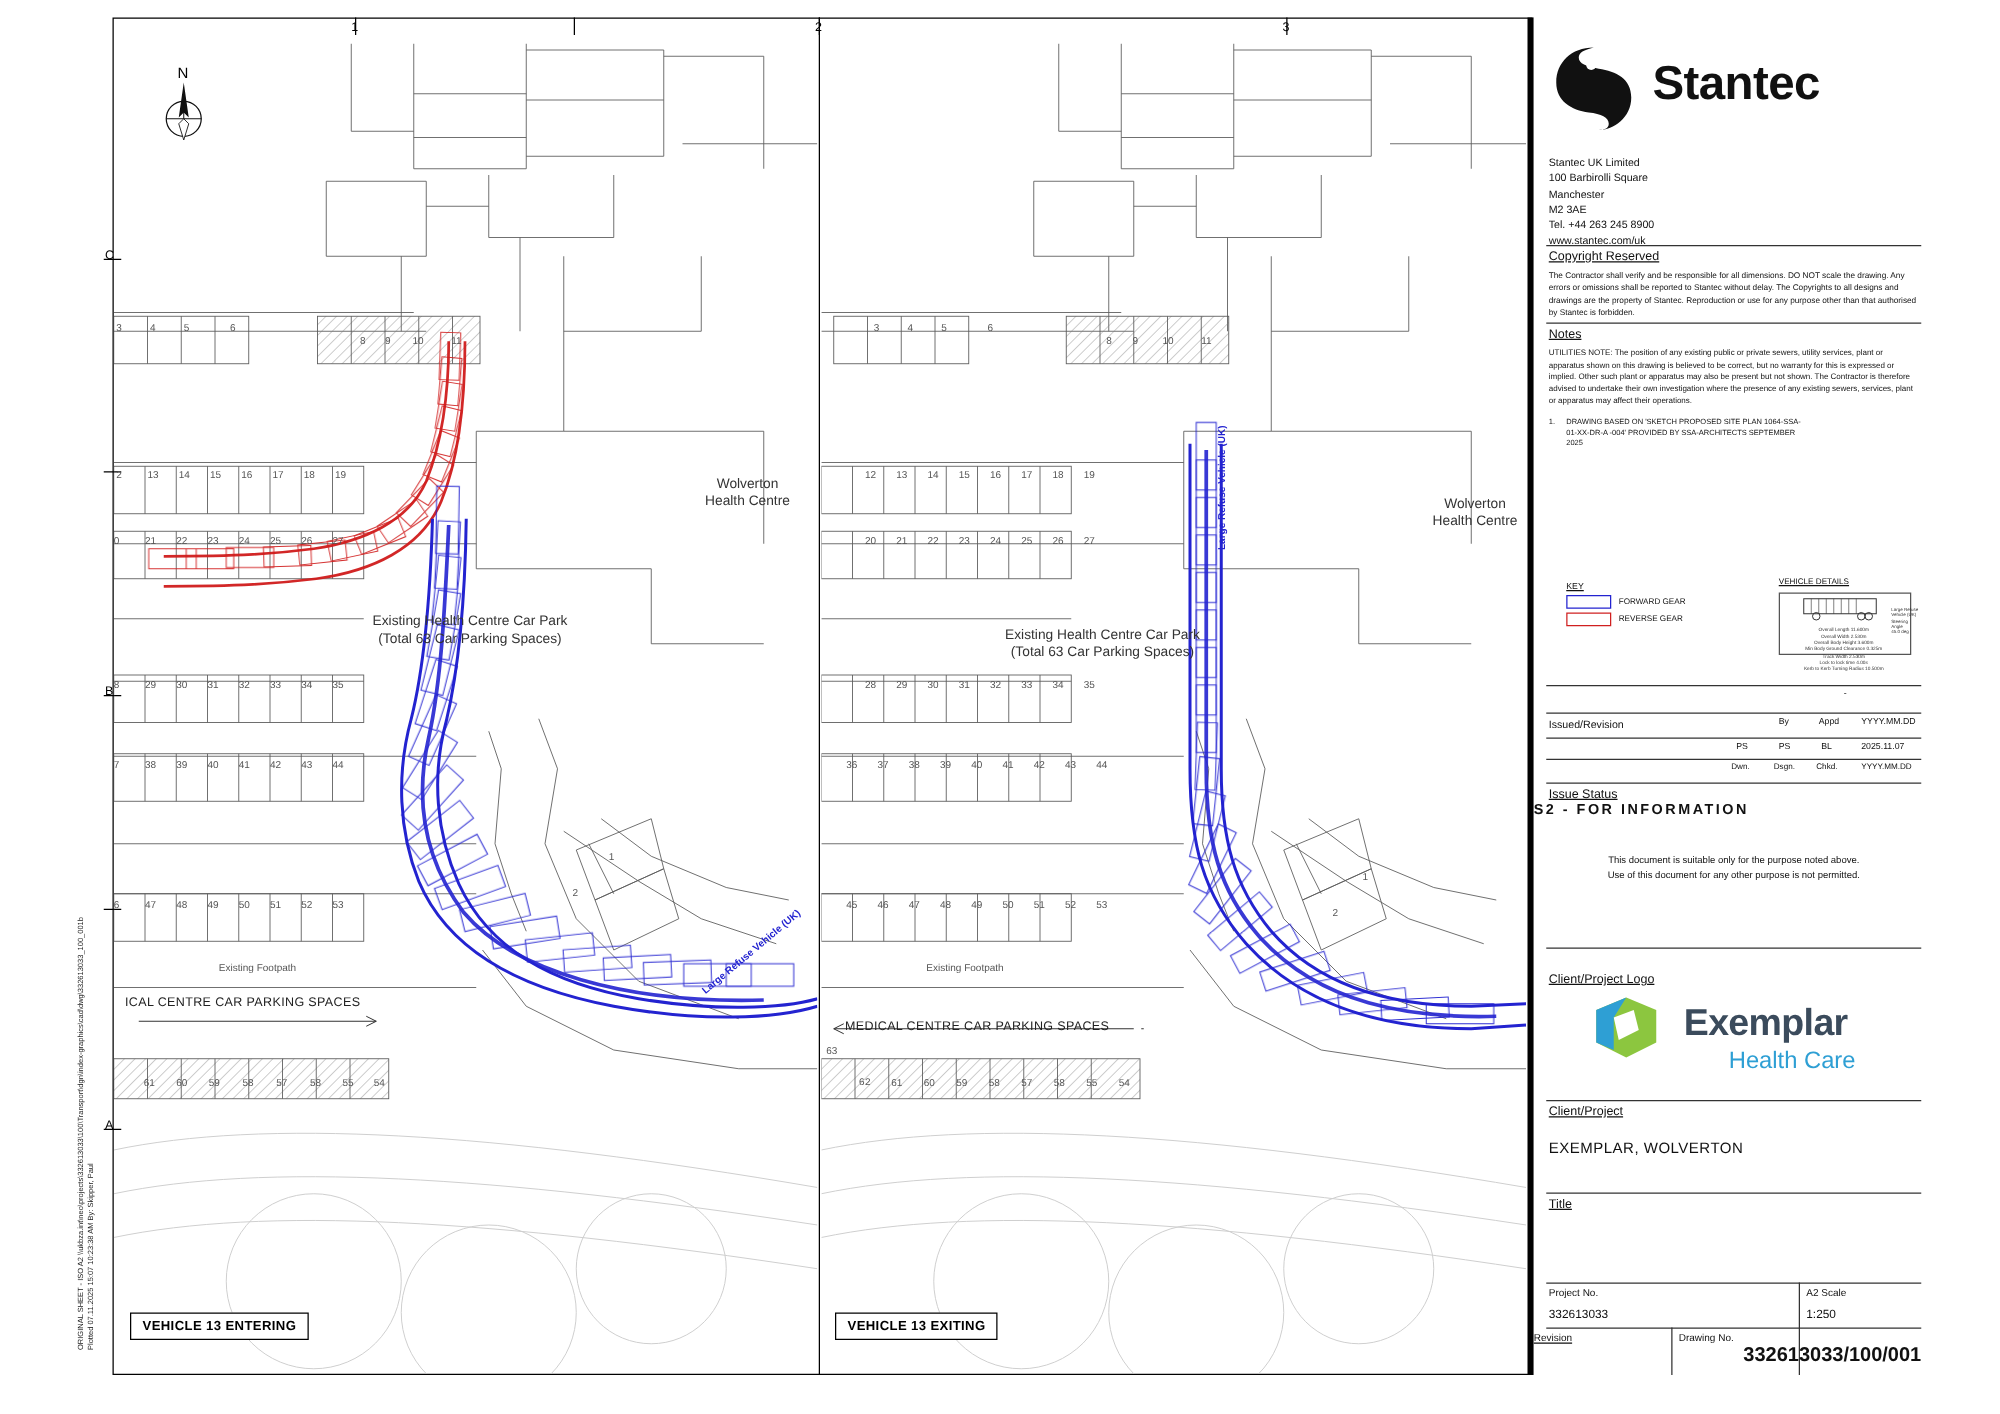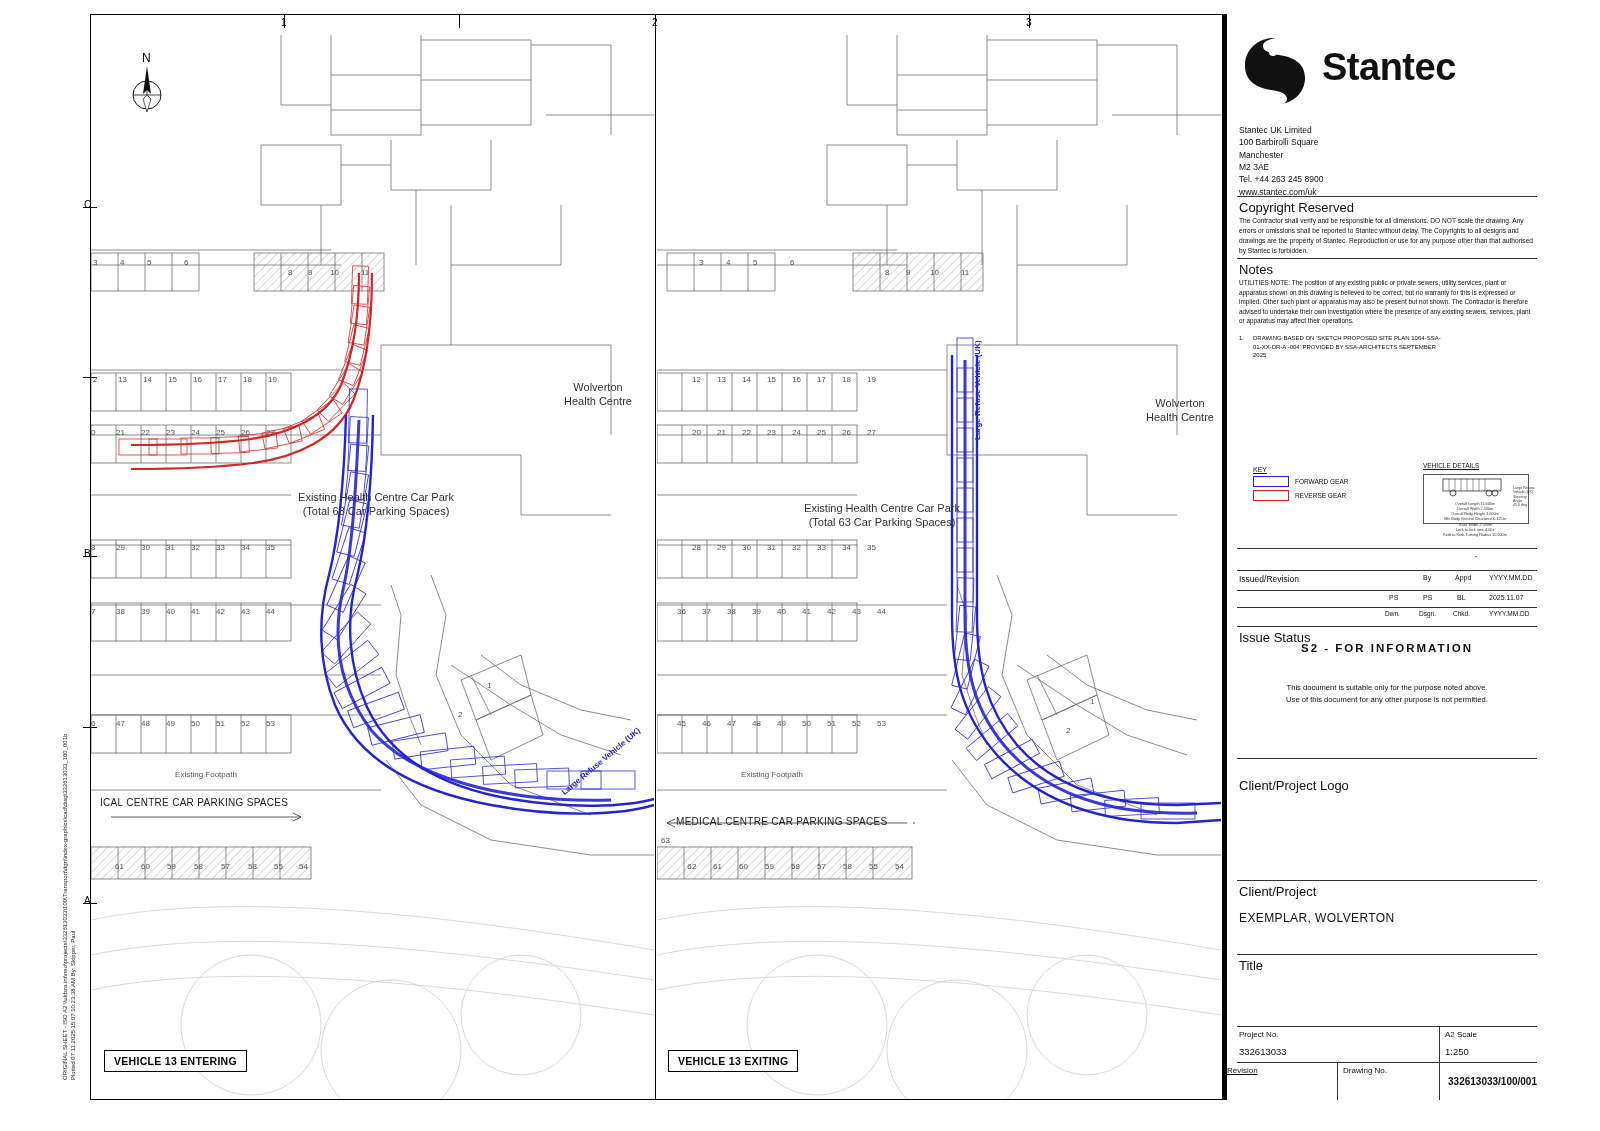--- a/index.html
+++ b/index.html
@@ -59,52 +59,52 @@
 
   
   .tb{position:absolute;left:1227px;top:14px;width:320px;height:1086px;background:#fff;}
   .tb-logo{position:absolute;left:10px;top:18px;width:300px;height:80px;}
   .tb-logo .word{
     position:absolute;left:85px;top:14px;font-size:38px;font-weight:bold;
     letter-spacing:-0.5px;color:#111;
   }
   .addr{position:absolute;left:12px;top:110px;font-size:8.5px;line-height:1.45;color:#111;}
   .sec-rule{position:absolute;left:10px;width:300px;height:1px;background:#333;}
-  .sec-title{position:absolute;left:12px;font-size:13px;color:#111;}
+  .sec-title{position:absolute;left:12px;font-size:10px;color:#111;text-decoration:underline;}
   .body-text{position:absolute;left:12px;font-size:6.6px;line-height:1.5;color:#111;width:296px;}
   .notes-text{position:absolute;left:12px;font-size:6.4px;line-height:1.5;color:#111;width:296px;}
   .note-num{position:absolute;left:12px;font-size:6px;color:#111;width:170px;line-height:1.45;}
 
   .key-wrap{position:absolute;left:26px;top:452px;width:120px;}
   .key-label{font-size:7px;text-decoration:underline;color:#111;margin-bottom:3px;}
   .key-row{display:flex;align-items:center;margin-bottom:3px;}
   .key-swatch{width:34px;height:9px;border:1px solid #000;background:#fff;margin-right:6px;}
   .key-swatch.fwd{border-color:#2323d0;}
   .key-swatch.rev{border-color:#d02020;}
   .key-text{font-size:6.5px;color:#111;}
 
   .veh-label{position:absolute;left:196px;top:448px;font-size:6.5px;text-decoration:underline;color:#111;}
   .veh-box{position:absolute;left:196px;top:460px;width:104px;height:48px;border:1px solid #555;background:#fff;}
   .veh-dims{position:absolute;left:196px;top:466px;width:104px;font-size:4.4px;color:#333;line-height:1.35;text-align:center;}
   .veh-side{position:absolute;left:286px;top:472px;width:22px;height:26px;font-size:3.6px;color:#333;line-height:1.2;}
   .rev-cell{position:absolute;font-size:7px;color:#111;}
 
-  .issue-status{position:absolute;left:0;top:628px;width:320px;text-align:center;font-size:11.5px;font-weight:bold;letter-spacing:2px;color:#111;}
+  .issue-status{position:absolute;left:0;top:628px;width:320px;font-size:11.5px;font-weight:bold;letter-spacing:2px;color:#111;}
   .suitable{position:absolute;left:0;top:668px;width:320px;text-align:center;font-size:7.6px;line-height:1.6;color:#111;}
 
   .exemplar{position:absolute;left:40px;top:780px;width:260px;height:76px;}
   .exemplar .ex-name{position:absolute;left:80px;top:8px;font-size:30px;font-weight:bold;color:#3b4b5c;letter-spacing:-0.5px;}
   .exemplar .ex-sub{position:absolute;left:116px;top:44px;font-size:19px;color:#2e9fd4;letter-spacing:0px;}
 
   .client-name{position:absolute;left:12px;top:897px;font-size:12px;color:#111;letter-spacing:.4px;}
   .title-text{position:absolute;left:12px;top:974px;width:300px;font-size:12.5px;line-height:1.35;color:#111;}
 
   .fld-label{position:absolute;font-size:8px;color:#111;}
   .fld-value{position:absolute;font-size:9.5px;color:#111;}
-  .dwgno{position:absolute;right:10px;top:1062px;font-size:10px;font-weight:bold;color:#111;}
+  .dwgno{position:absolute;right:10px;top:1062px;font-size:16px;font-weight:bold;color:#111;}
 
   .vline{position:absolute;width:1px;background:#333;}
 </style>
 </head>
 <body>
 
 <div class="sheet">
 
   <div class="frame"></div>
   <div class="vsplit"></div>
@@ -645,20 +645,29 @@
     <div class="sec-rule" style="top:612px;"></div>
     <div class="sec-title" style="top:616px;">Issue Status</div>
 
     <div class="issue-status">S2 - FOR INFORMATION</div>
     <div class="suitable" style="white-space:pre-line;">This document is suitable only for the purpose noted above.
 Use of this document for any other purpose is not permitted.</div>
 
     <div class="sec-rule" style="top:744px;"></div>
     <div class="sec-title" style="top:764px;">Client/Project Logo</div>
 
+    <div class="exemplar">
+      <svg width="70" height="66" viewBox="0 0 70 66">
+        <path d="M34 4 L58 14 L58 40 L34 52 L10 40 L10 14 Z" fill="#8cc63f"></path>
+        <path d="M34 4 L10 14 L10 40 L24 46 L24 20 Z" fill="#2e9fd4"></path>
+        <path d="M24 20 L40 14 L44 30 L28 38 Z" fill="#ffffff"></path>
+      </svg>
+      <div class="ex-name">Exemplar</div>
+      <div class="ex-sub">Health Care</div>
+    </div>
 
     <div class="sec-rule" style="top:866px;"></div>
     <div class="sec-title" style="top:870px;">Client/Project</div>
     <div class="client-name">EXEMPLAR, WOLVERTON</div>
 
     <div class="sec-rule" style="top:940px;"></div>
     <div class="sec-title" style="top:944px;">Title</div>
 
     <div class="sec-rule" style="top:1012px;"></div>
     <div class="vline" style="left:212px;top:1012px;height:74px;"></div>

